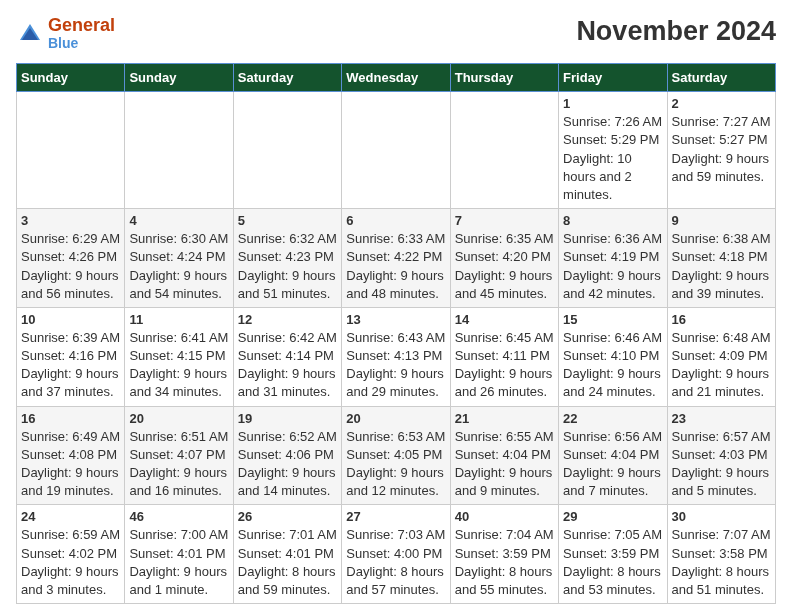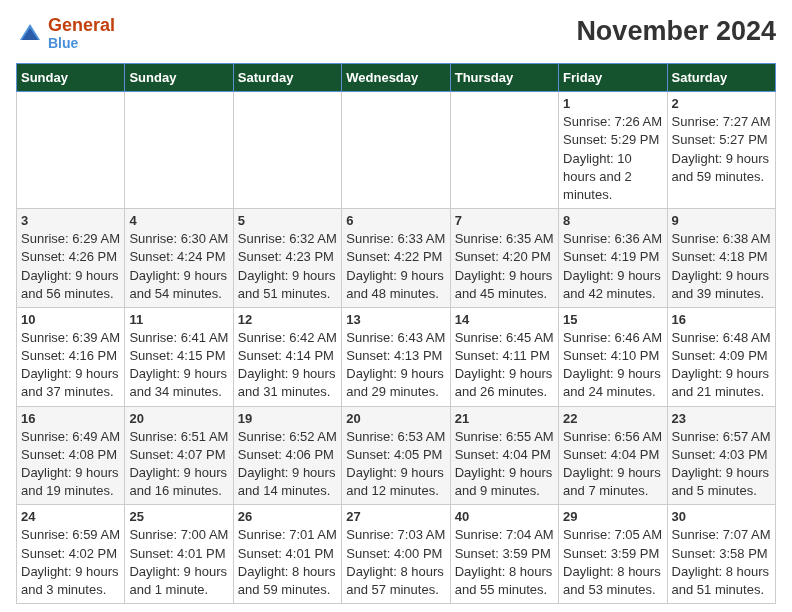--- a/index.html
+++ b/index.html
@@ -228,21 +228,21 @@
           <span class="day-number">23</span>
           <div class="day-info">Sunrise: 6:57 AM<br>Sunset: 4:03 PM<br>Daylight: 9 hours and 5 minutes.</div>
         </td>
       </tr>
       <tr>
         <td>
           <span class="day-number">24</span>
           <div class="day-info">Sunrise: 6:59 AM<br>Sunset: 4:02 PM<br>Daylight: 9 hours and 3 minutes.</div>
         </td>
         <td>
-          <span class="day-number">25</span>
+          <span class="day-number">46</span>
           <div class="day-info">Sunrise: 7:00 AM<br>Sunset: 4:01 PM<br>Daylight: 9 hours and 1 minute.</div>
         </td>
         <td>
           <span class="day-number">26</span>
           <div class="day-info">Sunrise: 7:01 AM<br>Sunset: 4:01 PM<br>Daylight: 8 hours and 59 minutes.</div>
         </td>
         <td>
           <span class="day-number">27</span>
           <div class="day-info">Sunrise: 7:03 AM<br>Sunset: 4:00 PM<br>Daylight: 8 hours and 57 minutes.</div>
         </td>

